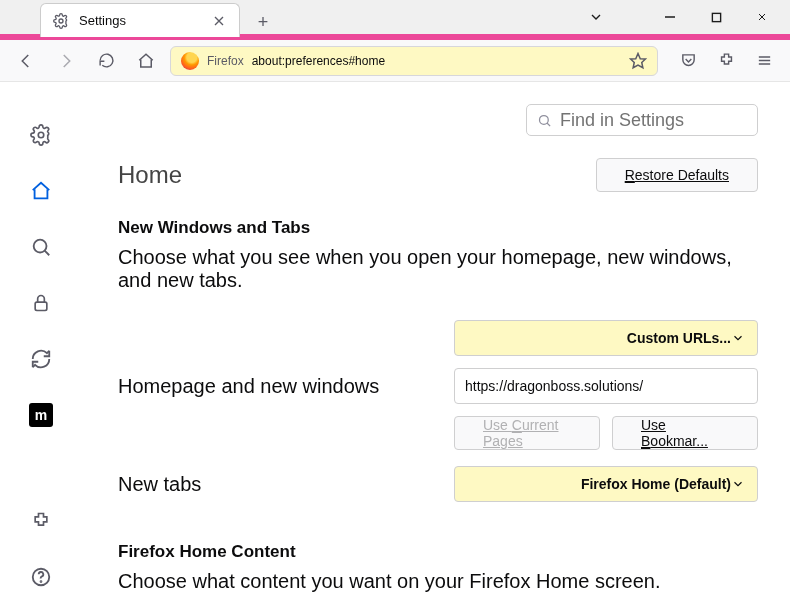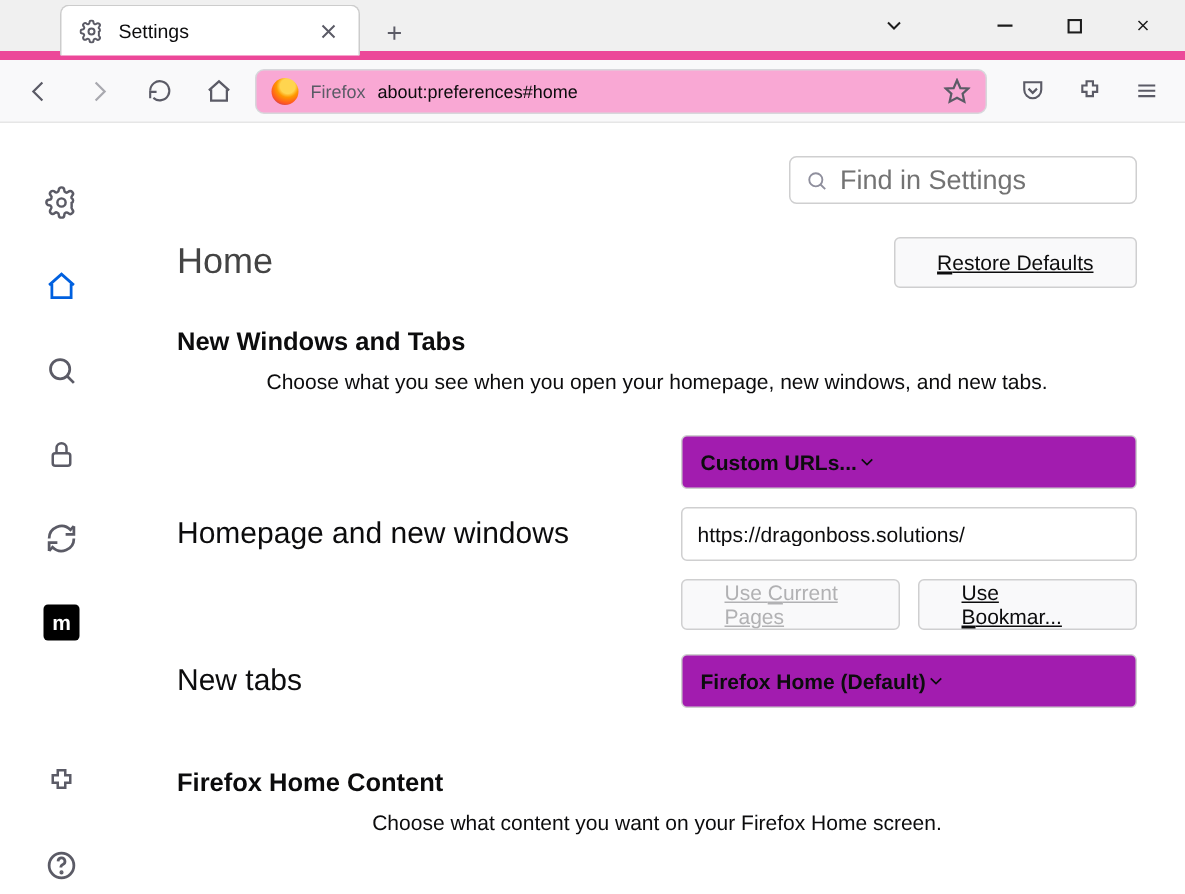--- a/index.html
+++ b/index.html
@@ -46,21 +46,21 @@
     .toolbar {
       height: 42px; display: flex; align-items: center; gap: 8px;
       padding: 0 10px; background: #f9f9fa; border-bottom: 1px solid #e6e6e6;
     }
     .tb-icon {
       width: 32px; height: 32px; display:flex; align-items:center; justify-content:center;
       border-radius: 4px; color:#5b5b66; cursor: pointer;
     }
     .urlbar {
       flex: 1; height: 30px; display: flex; align-items: center;
-      background: #f9a8d4; border: 1px solid #d7d7db; border-radius: 6px;
+      background: #fef9c3; border: 1px solid #d7d7db; border-radius: 6px;
       padding: 0 10px; gap: 8px;
     }
     .fx-badge {
       width: 18px; height: 18px; border-radius: 50%;
       background: radial-gradient(circle at 60% 30%, #ffd54f 0 30%, #ff9800 45%, #ff5722 70%, #7b1fa2 100%);
       display:inline-block;
     }
     .url-label { font-size: 12px; color:#5b5b66; }
     .url-path  { font-size: 12px; color:#0c0c0d; }
     .url-star  { margin-left: auto; width:18px; height:18px; color:#5b5b66; cursor:pointer;}
@@ -97,28 +97,28 @@
     }
     h1 { font-size: 24px; font-weight: 400; color:#444; }
     .btn {
       height: 34px; padding: 0 28px; border: 1px solid #cfcfd0; border-radius: 4px;
       background: #f9f9fa; font-size: 14px; cursor:pointer;
       display:inline-flex; align-items:center; color:#0c0c0d;text-decoration:underline;
     }
     .btn.disabled { color:#b1b1b3; cursor:default; }
 
     h2 { font-size: 17px; font-weight: 600; margin-bottom: 8px; }
-    .desc { font-size: 14px; color:#0c0c0d; margin-bottom: 28px; text-align: center; }
+    .desc { font-size: 20px; color:#0c0c0d; margin-bottom: 28px; }
 
     .row { display:flex; align-items:center; margin-bottom: 12px; }
     .row-label { font-size: 20px; width: 336px; }
     .control-col { flex:1; }
     .select {
       width: 304px; height: 36px; border:1px solid #cfcfd0; border-radius:4px;
-      background:#a21caf; display:flex; align-items:center; justify-content:flex-start;
+      background:#fef9c3; display:flex; align-items:center; justify-content:flex-end;
       padding: 0 12px; font-size:14px; font-weight:600; cursor:pointer;
     }
     .textinput {
       width: 304px; height: 36px; border:1px solid #cfcfd0; border-radius:4px;
       padding: 16px 10px; font-size:14px; color:#0c0c0d; background:#fff;
     }
     .btn-row { display:flex; gap: 12px; margin-left: 336px; margin-bottom: 16px; margin-top:4px;align-items:center;}
     .btn-row .btn { width: 146px; justify-content:center; }
 
     .section-gap { height: 28px; }

